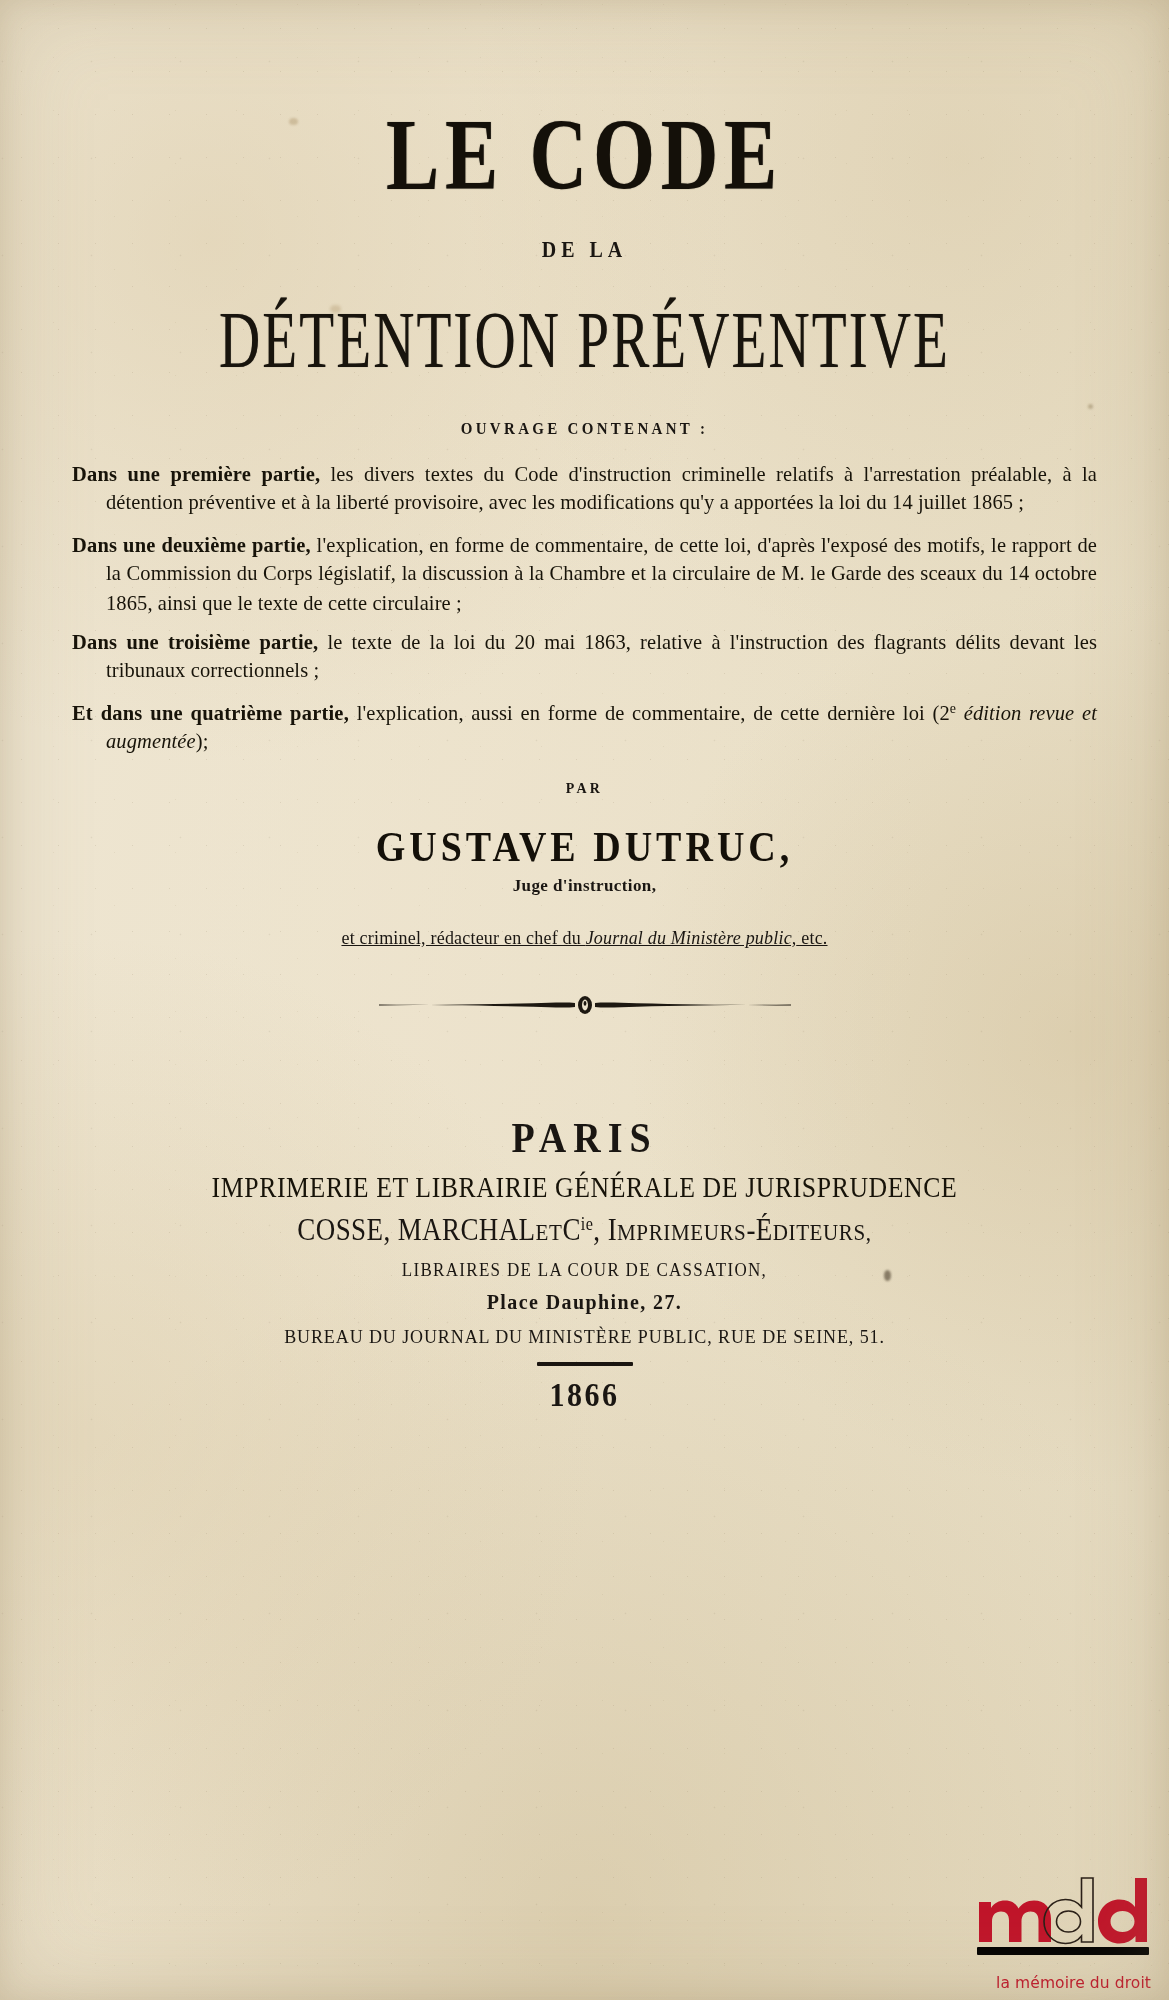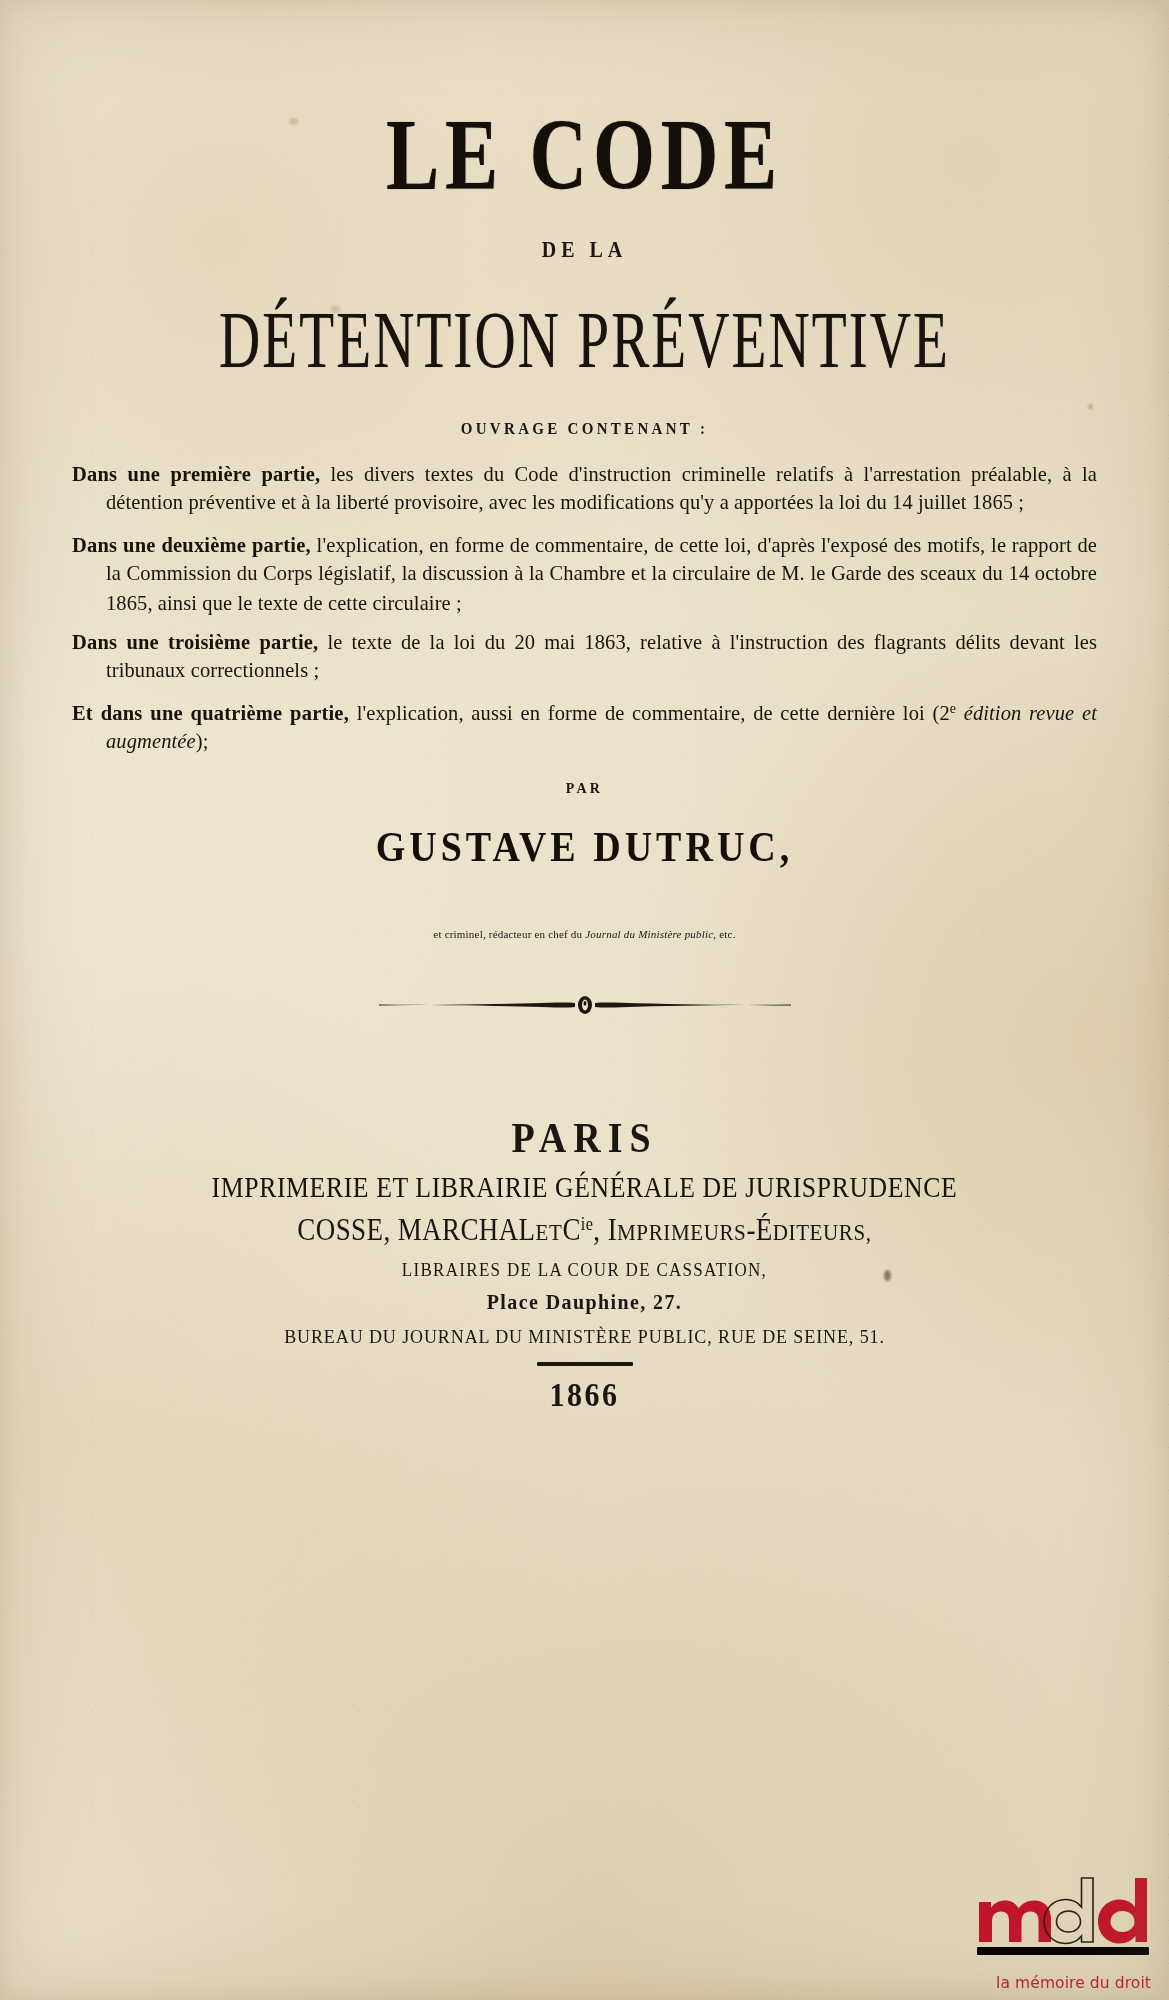--- a/index.html
+++ b/index.html
@@ -139,22 +139,23 @@
     font-weight:700;
     letter-spacing:.4px;
   }
   #author-bio1{
     top:901px;
     font-size:17.5px;
     letter-spacing:.2px;
   }
   #author-bio2{
     top:928px;
-    font-size:11px;
+    font-size:18px;
     letter-spacing:.2px;
+    text-decoration:underline;
   }
 
   
   #ornament{
     top:994px;
     height:24px;
   }
   #ornament svg{display:block;margin:0 auto;}
 
   
@@ -286,20 +287,21 @@
     </p>
 
     <p class="para">
       <span class="lead">Et dans une quatrième partie,</span><span> l'explication, aussi en forme de commentaire, de cette dernière loi (2</span><span class="sup">e</span><span class="ital"> édition revue et augmentée</span><span>);</span>
     </p>
 
   </div>
 
   <div class="sheet" id="par">PAR</div>
   <div class="sheet" id="author-name">GUSTAVE DUTRUC,</div>
+  <div class="sheet" id="author-role">Juge d'instruction,</div>
   <div class="sheet" id="author-bio2">
     <span>et criminel, rédacteur en chef du </span><span class="ital">Journal du Ministère public,</span><span> etc.</span>
   </div>
 
   <div class="sheet" id="ornament">
     <svg width="420" height="22" viewBox="0 0 420 22" aria-hidden="true">
       <path d="M4 11.4 C 60 10.9, 110 10.4, 158 9.2 C 176 8.6, 192 8.0, 200 9.0 L 200 13.0 C 192 14.0, 176 13.4, 158 12.8 C 110 11.6, 60 11.1, 4 10.6 Z" fill="#1d1811"></path>
       <path d="M416 11.4 C 360 10.9, 310 10.4, 262 9.2 C 244 8.6, 228 8.0, 220 9.0 L 220 13.0 C 228 14.0, 244 13.4, 262 12.8 C 310 11.6, 360 11.1, 416 10.6 Z" fill="#1d1811"></path>
       <ellipse cx="210" cy="11" rx="7" ry="9" fill="#1d1811"></ellipse>
       <ellipse cx="210" cy="11" rx="3" ry="5.4" fill="#ece3cd"></ellipse>

